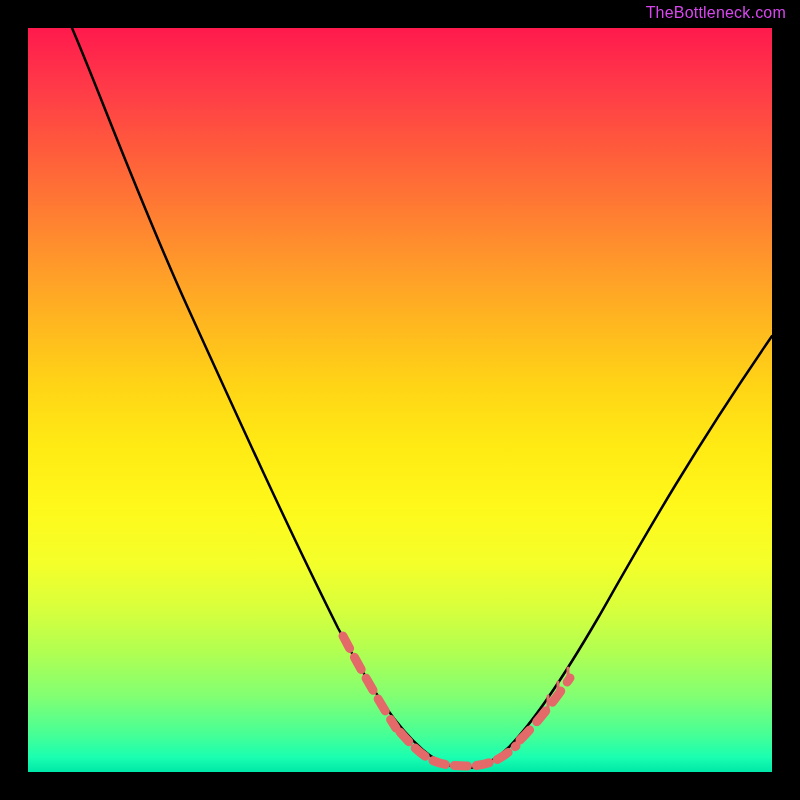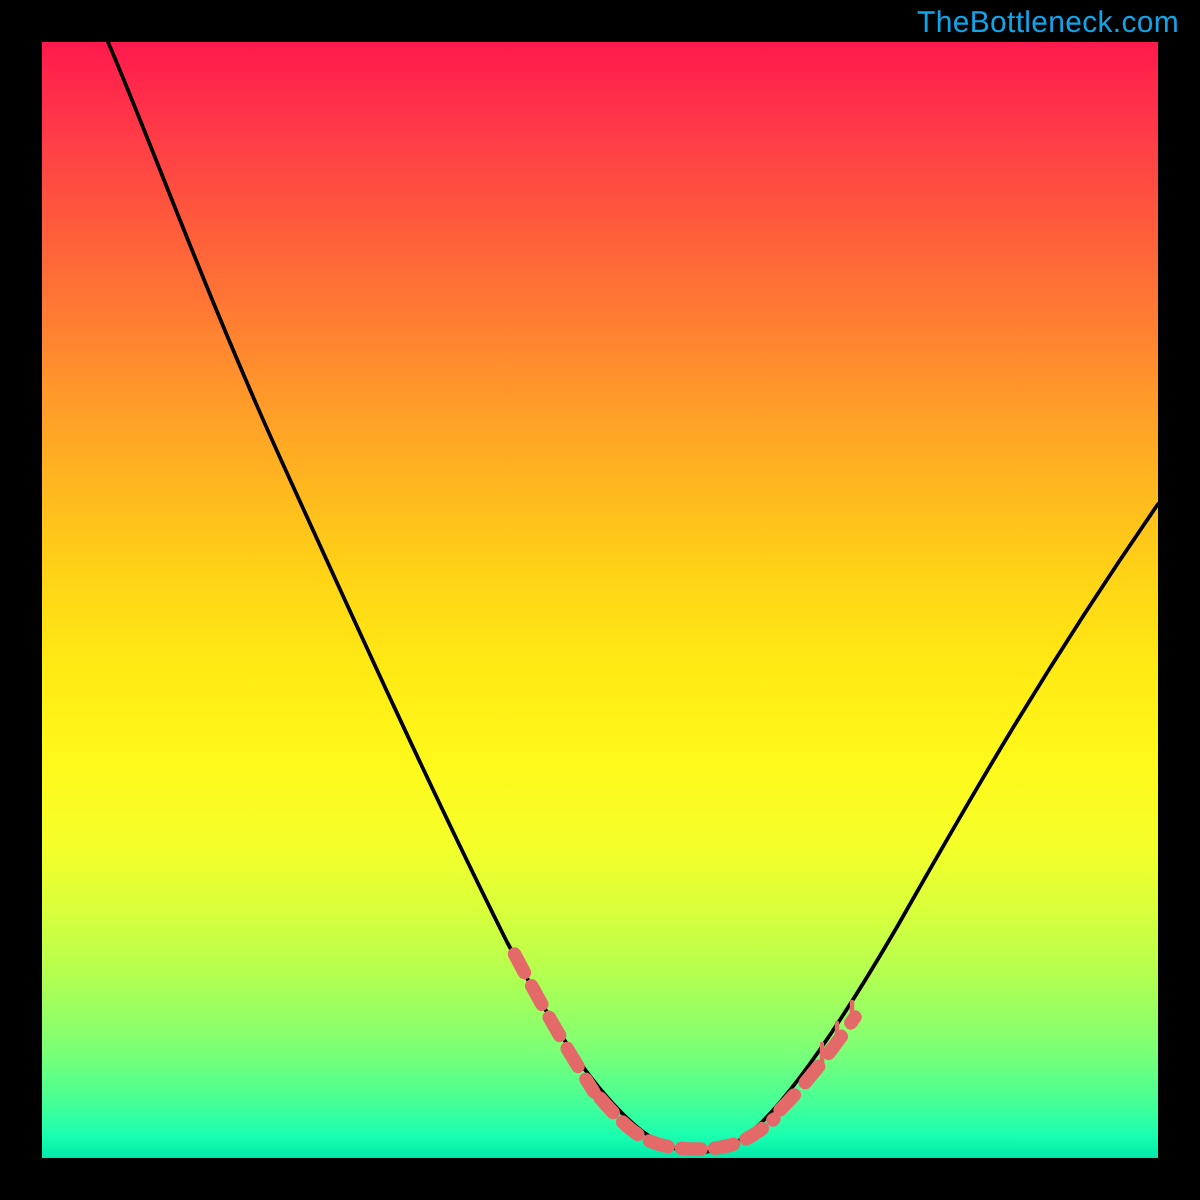--- a/index.html
+++ b/index.html
@@ -41,22 +41,22 @@
       #80ff74 90%,
       #46ff96 95%,
       #1affb0 98%,
       #00e8a8 100%
     );
   }
   .watermark {
     position: absolute;
     top: 4px;
     right: 14px;
-    color: #0ea5e9;
-    font-size: 20px;
+    color: #d946ef;
+    font-size: 16px;
     font-weight: 500;
     letter-spacing: 0.2px;
     user-select: none;
   }
   svg.overlay {
     position: absolute;
     top: 0;
     left: 0;
   }
 </style>

